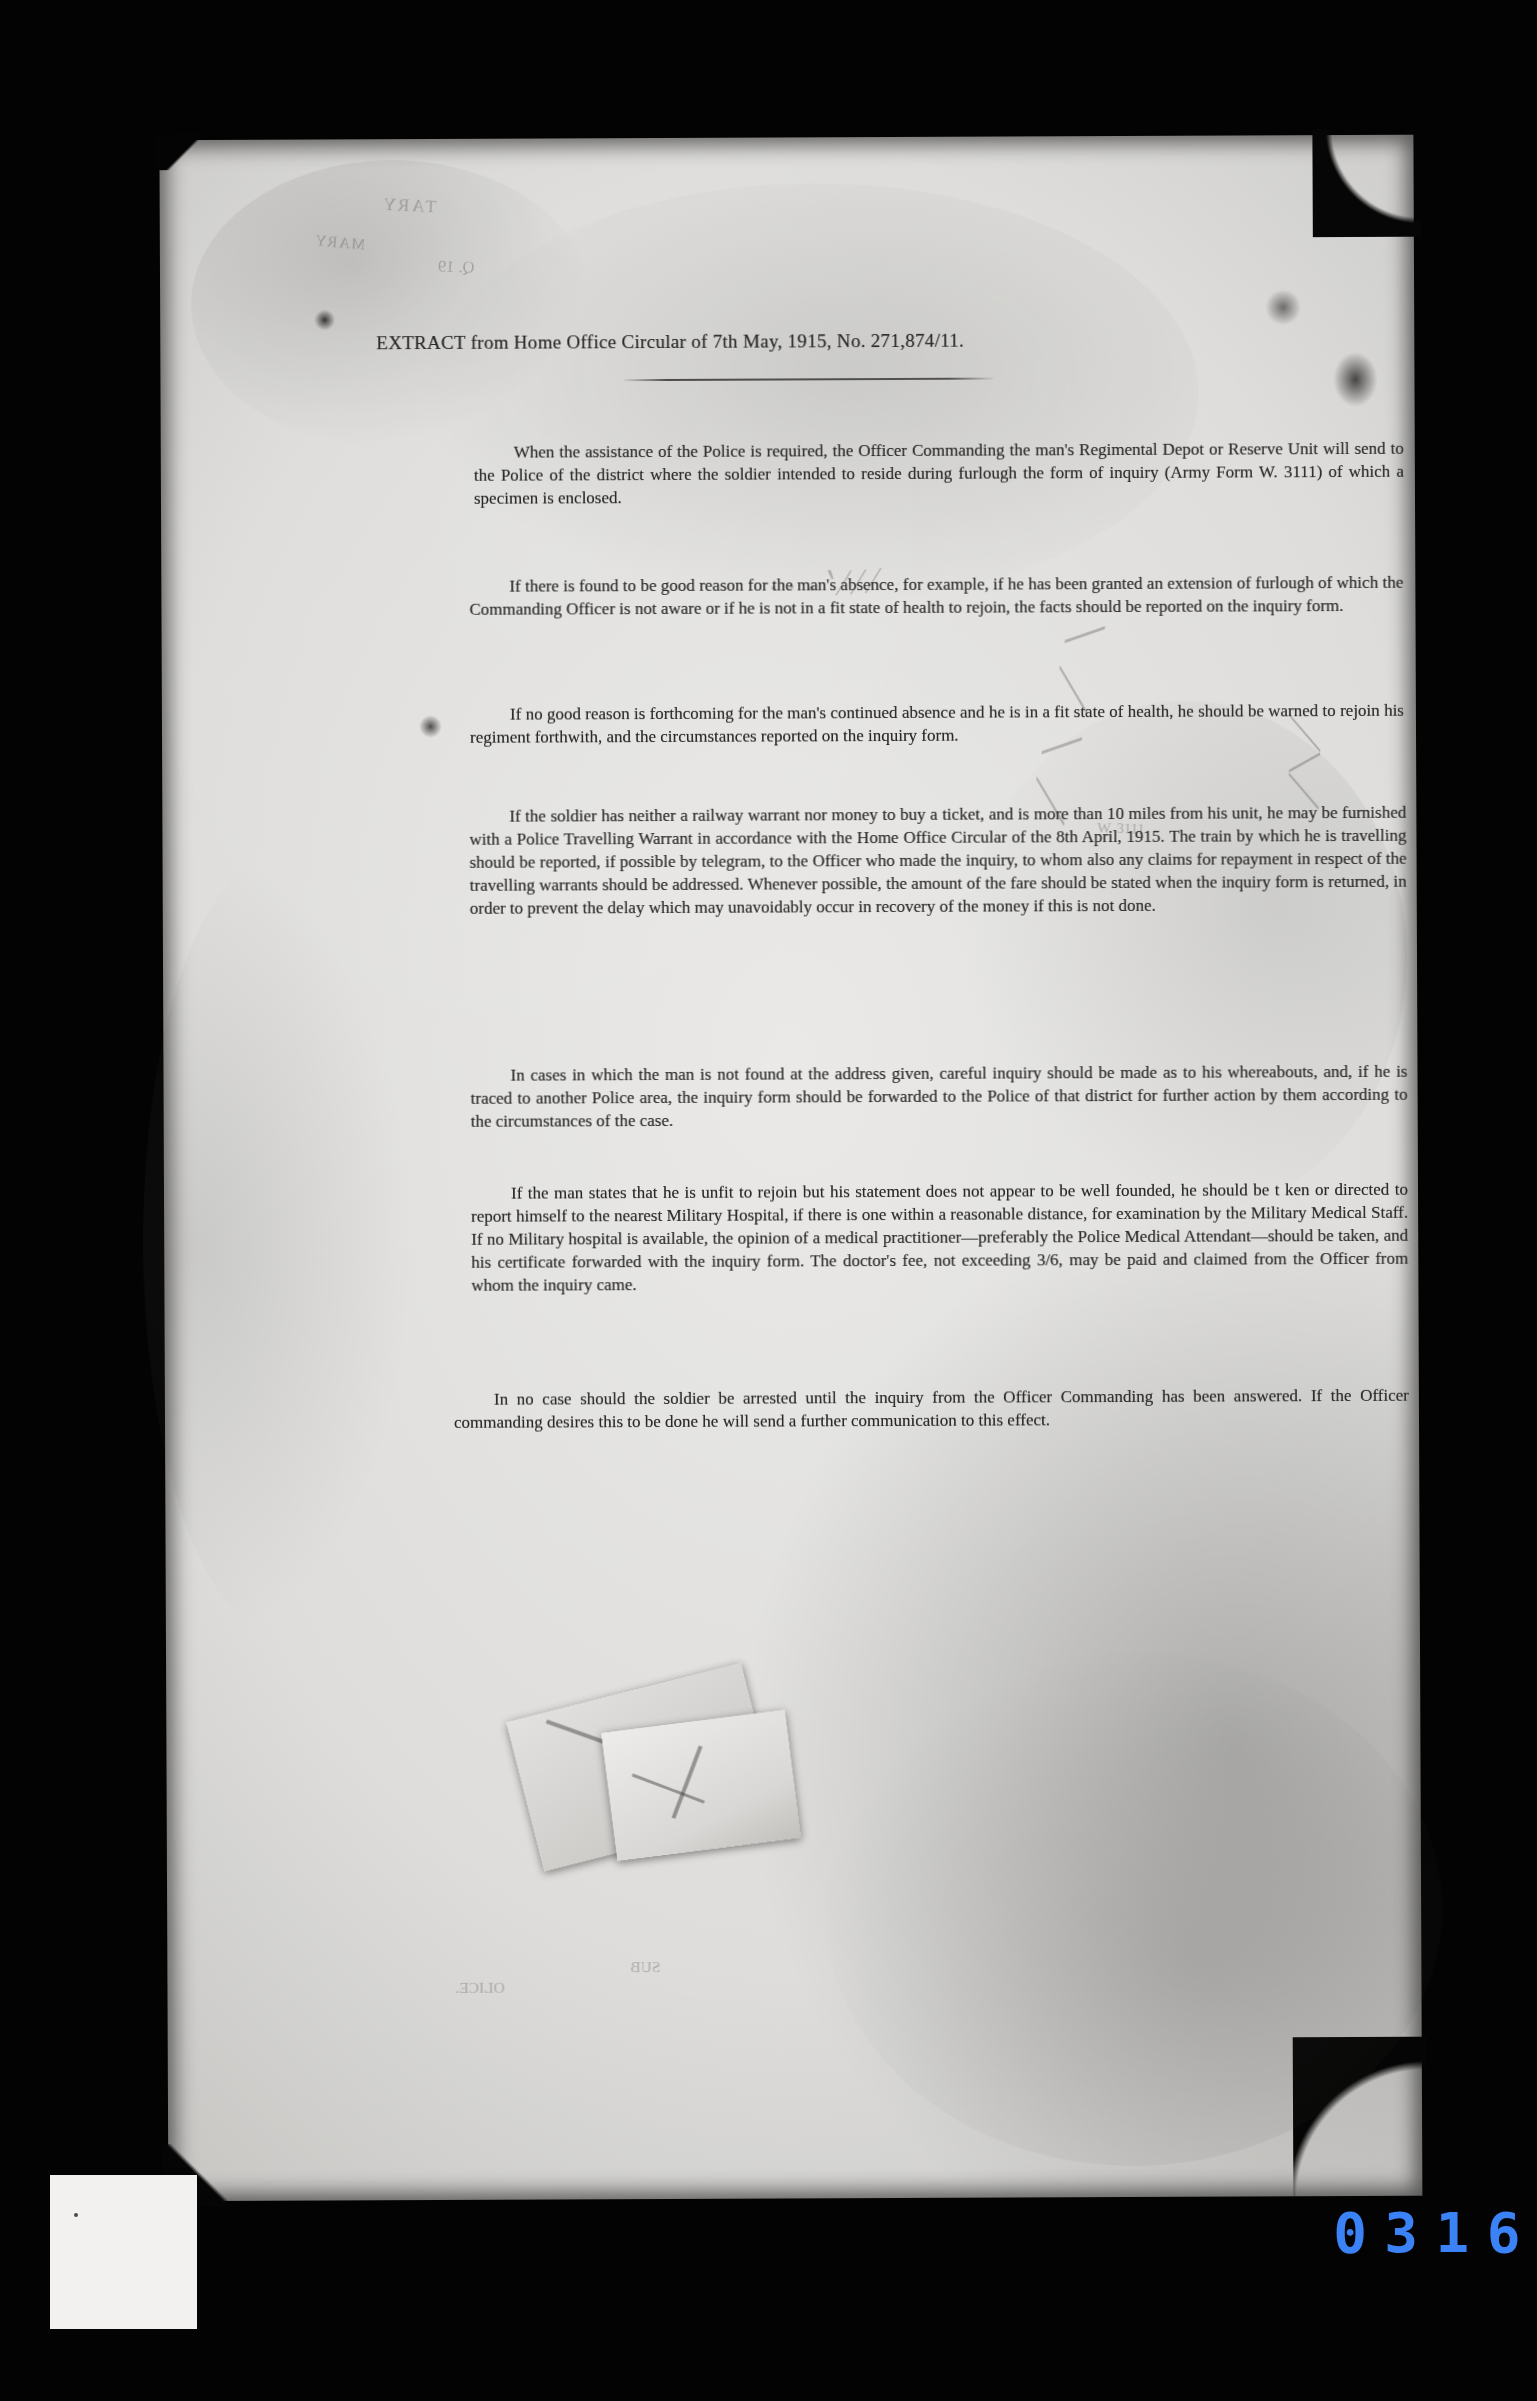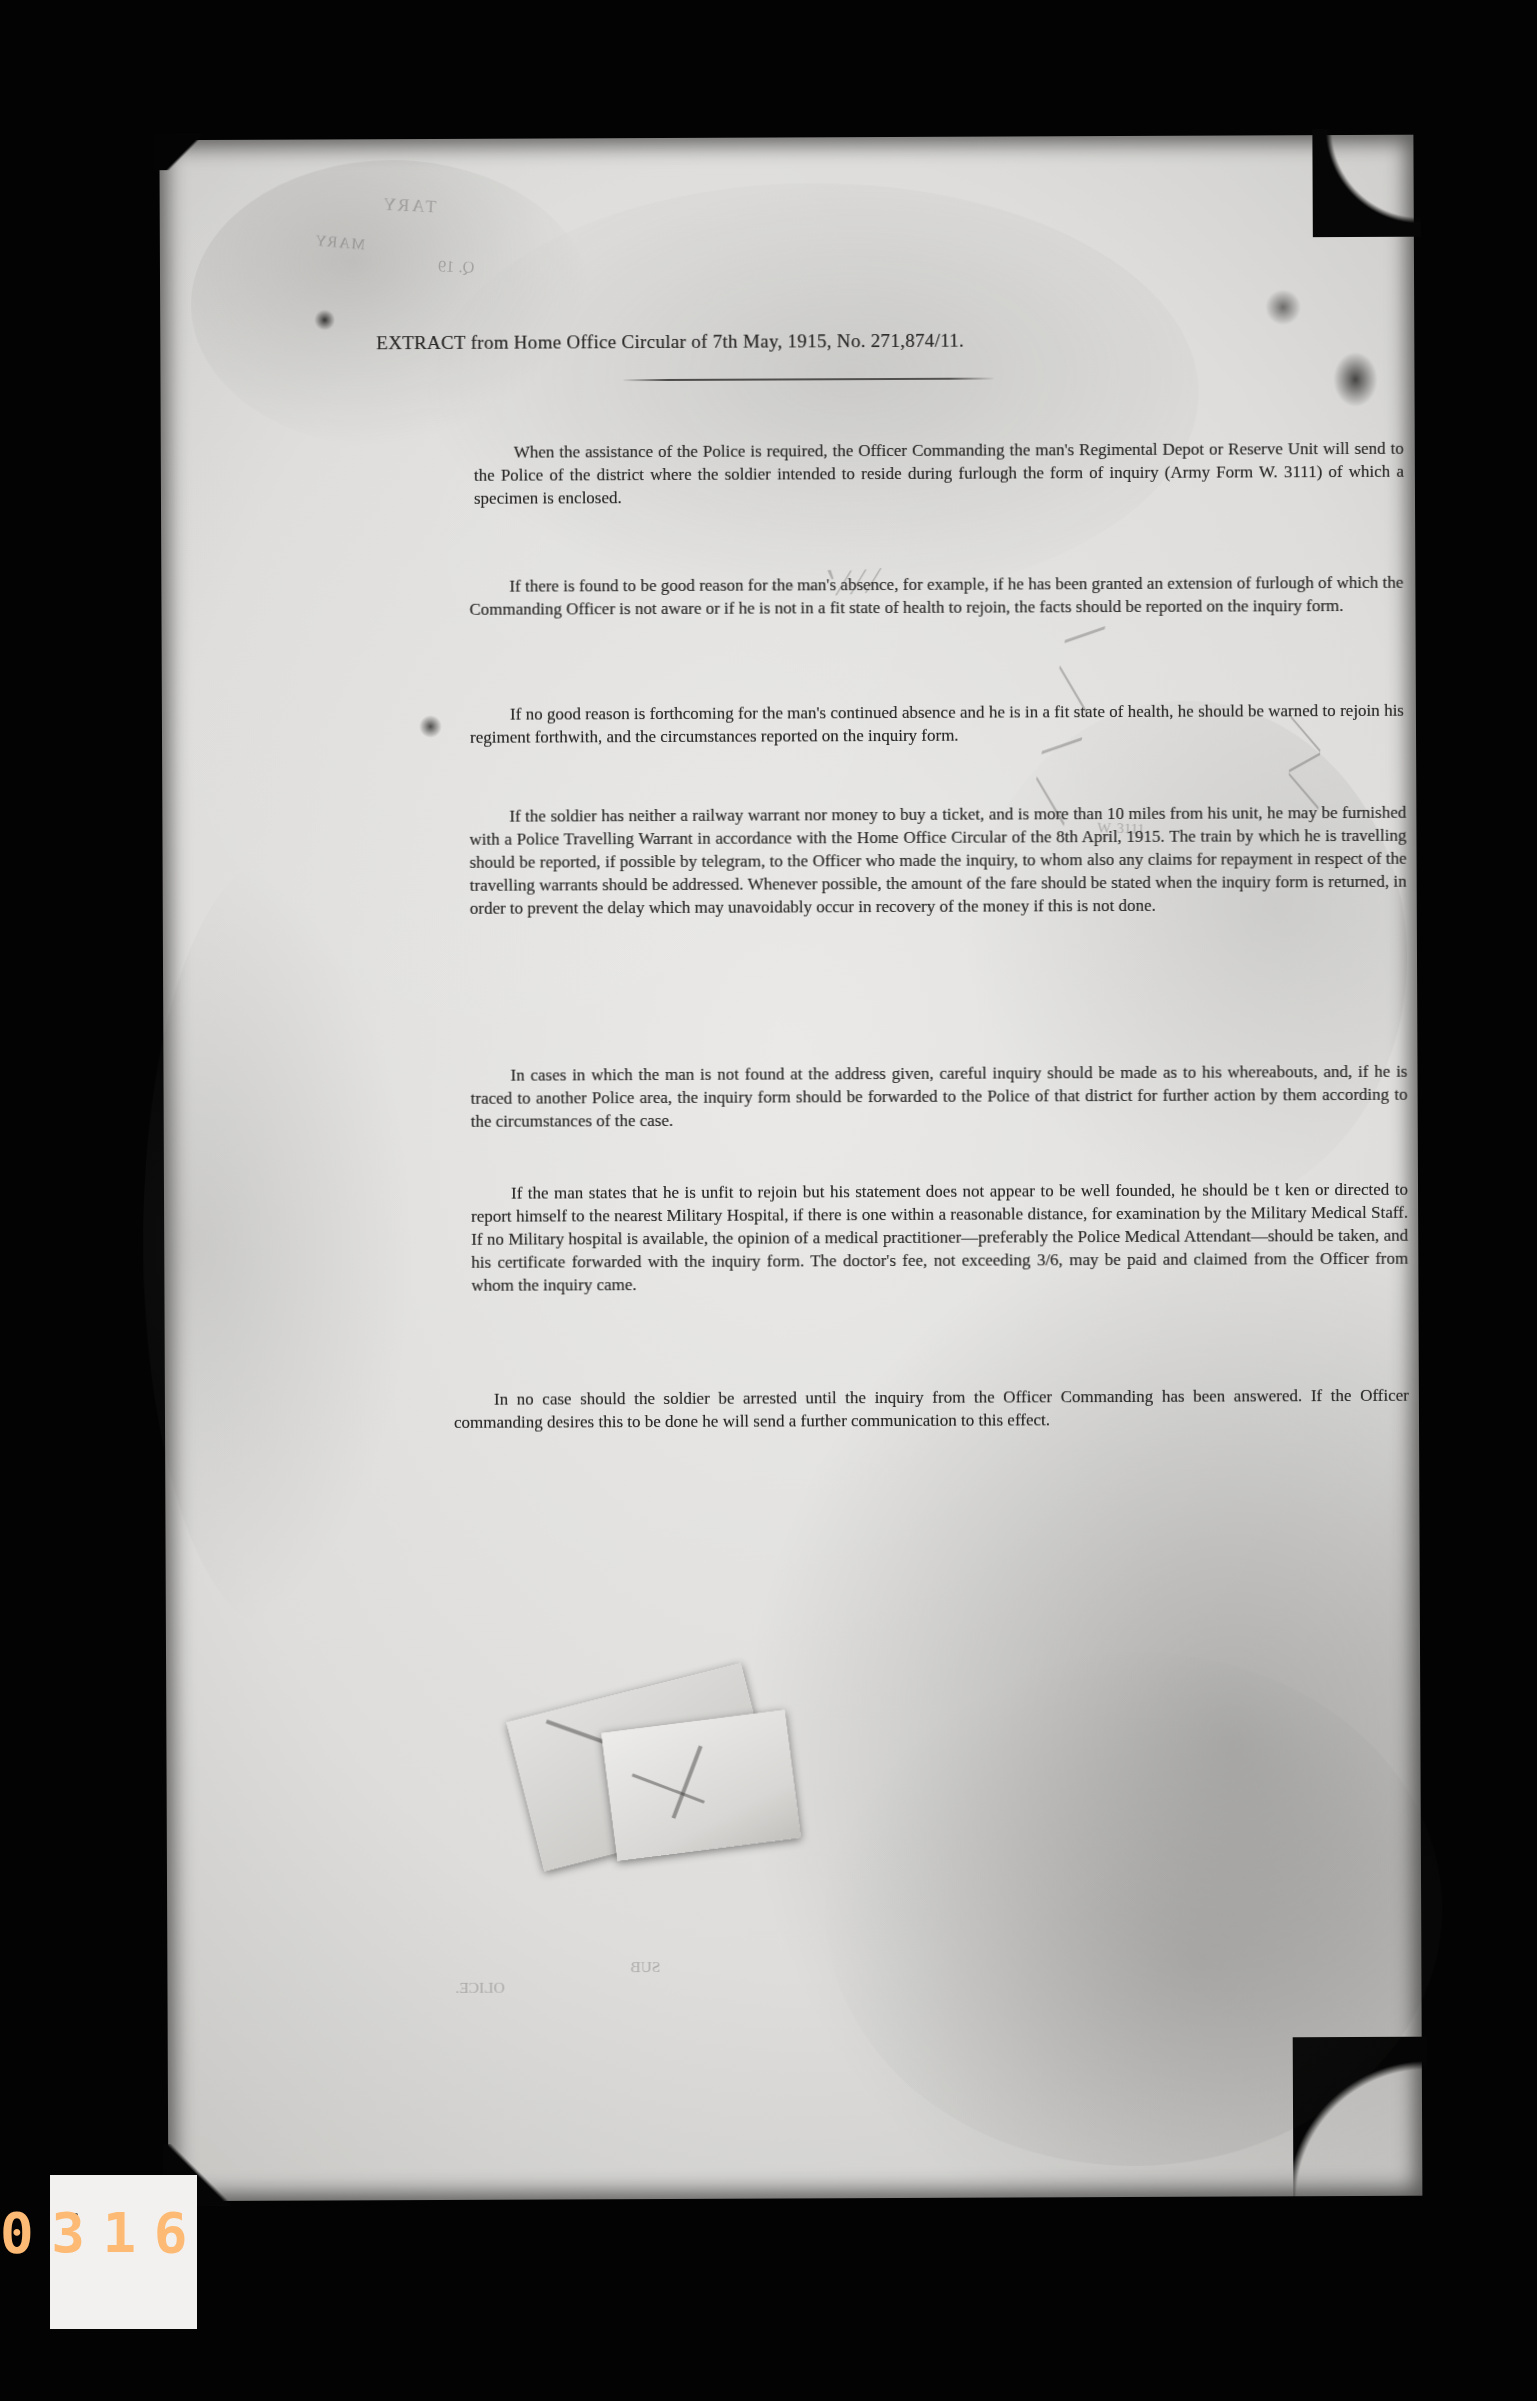--- a/index.html
+++ b/index.html
@@ -129,22 +129,22 @@
     position: absolute;
     background: rgba(60,56,50,0.45);
   }
 
   
   #framenum {
     position: absolute;
     left: 0;
     top: 2200px;
     width: 1538px;
-    text-align: left;
-    color: #fdba74;
+    text-align: right;
+    color: #3b82f6;
     font-family: "DejaVu Sans Mono", monospace;
     font-size: 56px;
     letter-spacing: 17.5px;
     font-weight: 700;
   }
 
   
   #whiteblock {
     position: absolute;
     left: 50px;

